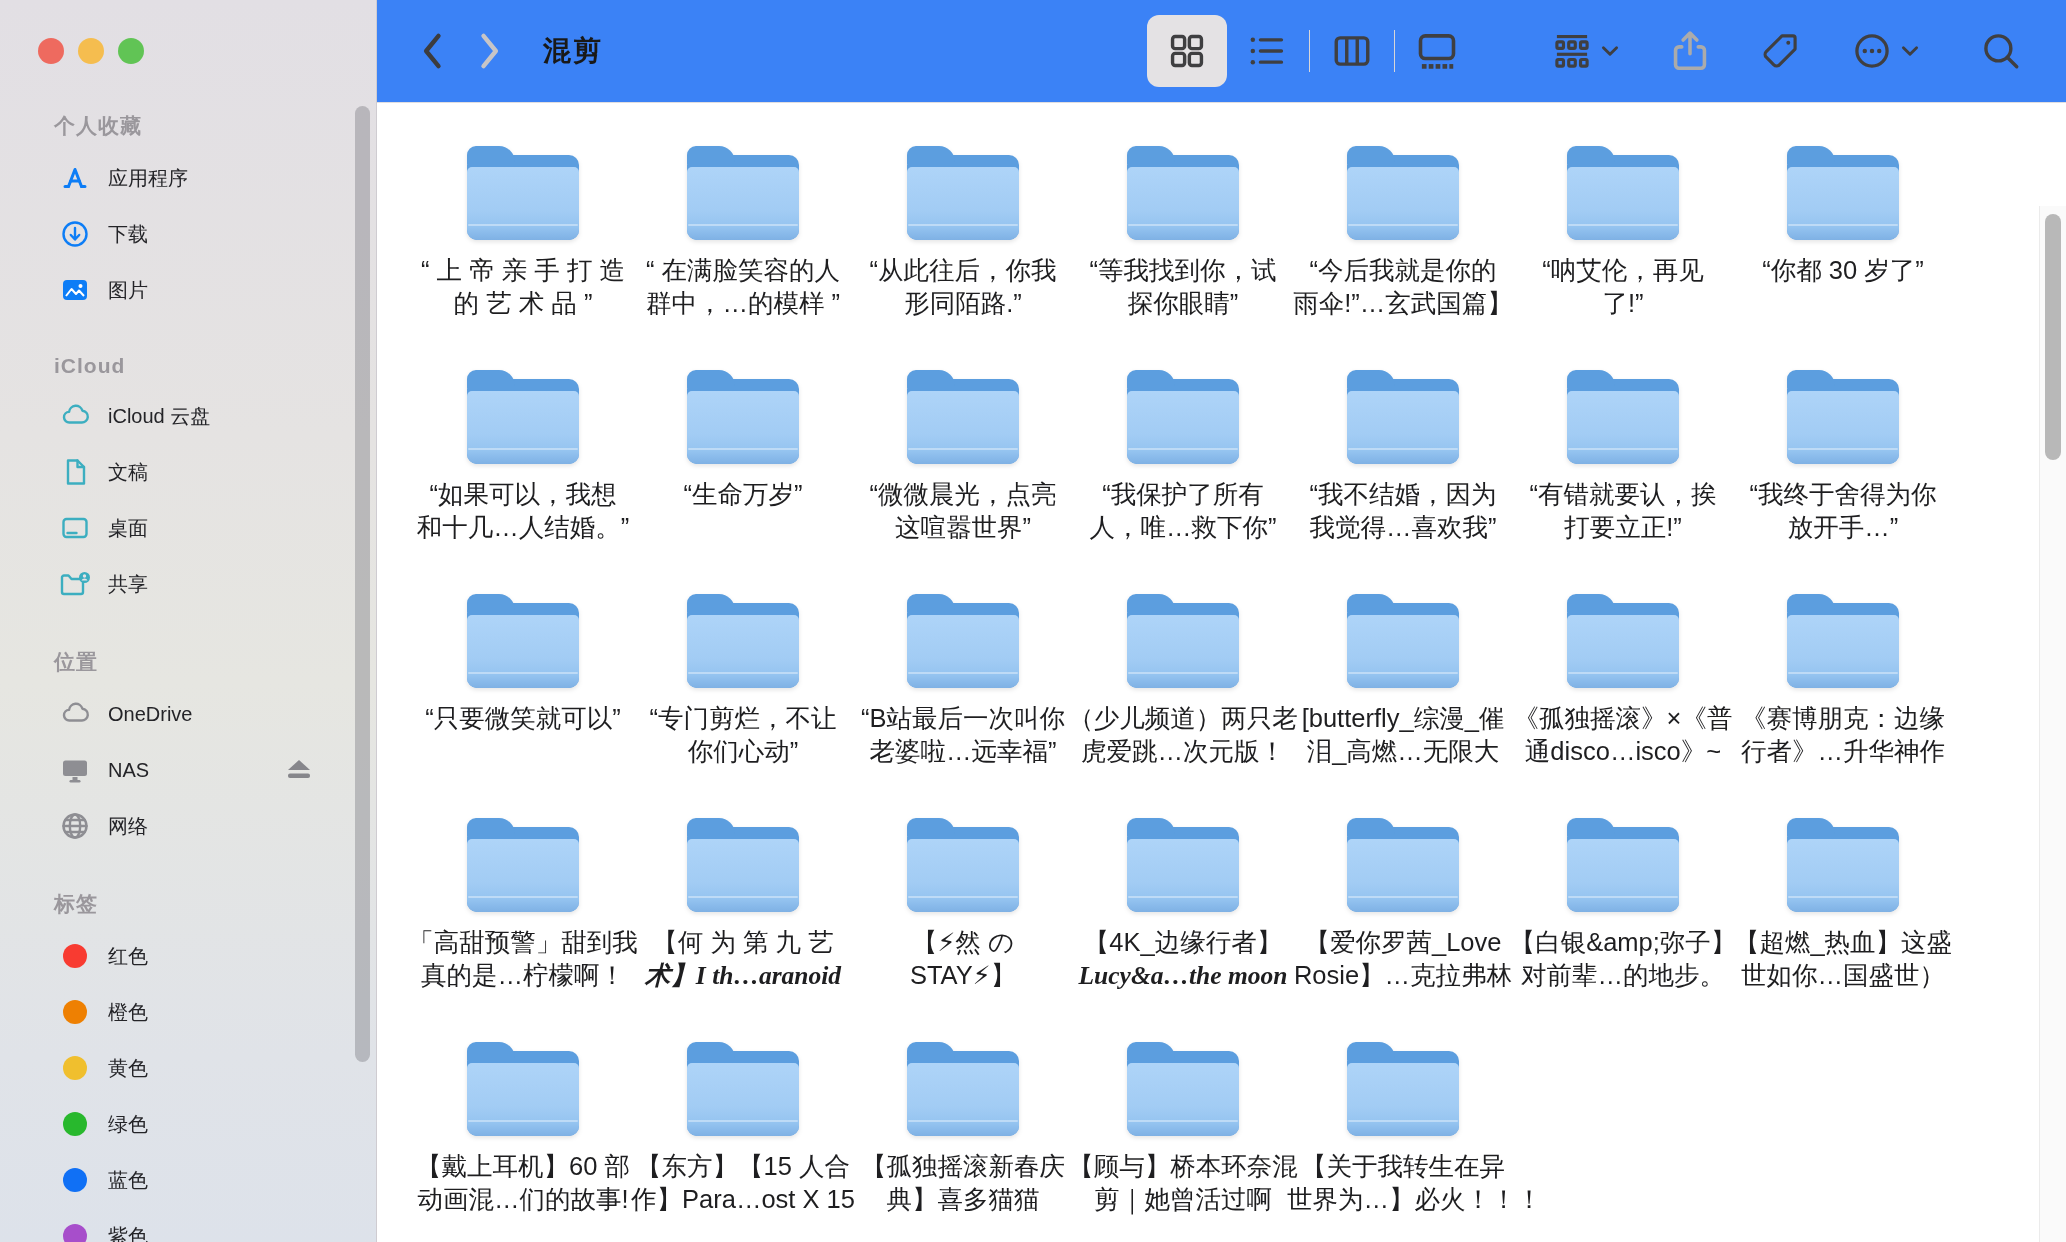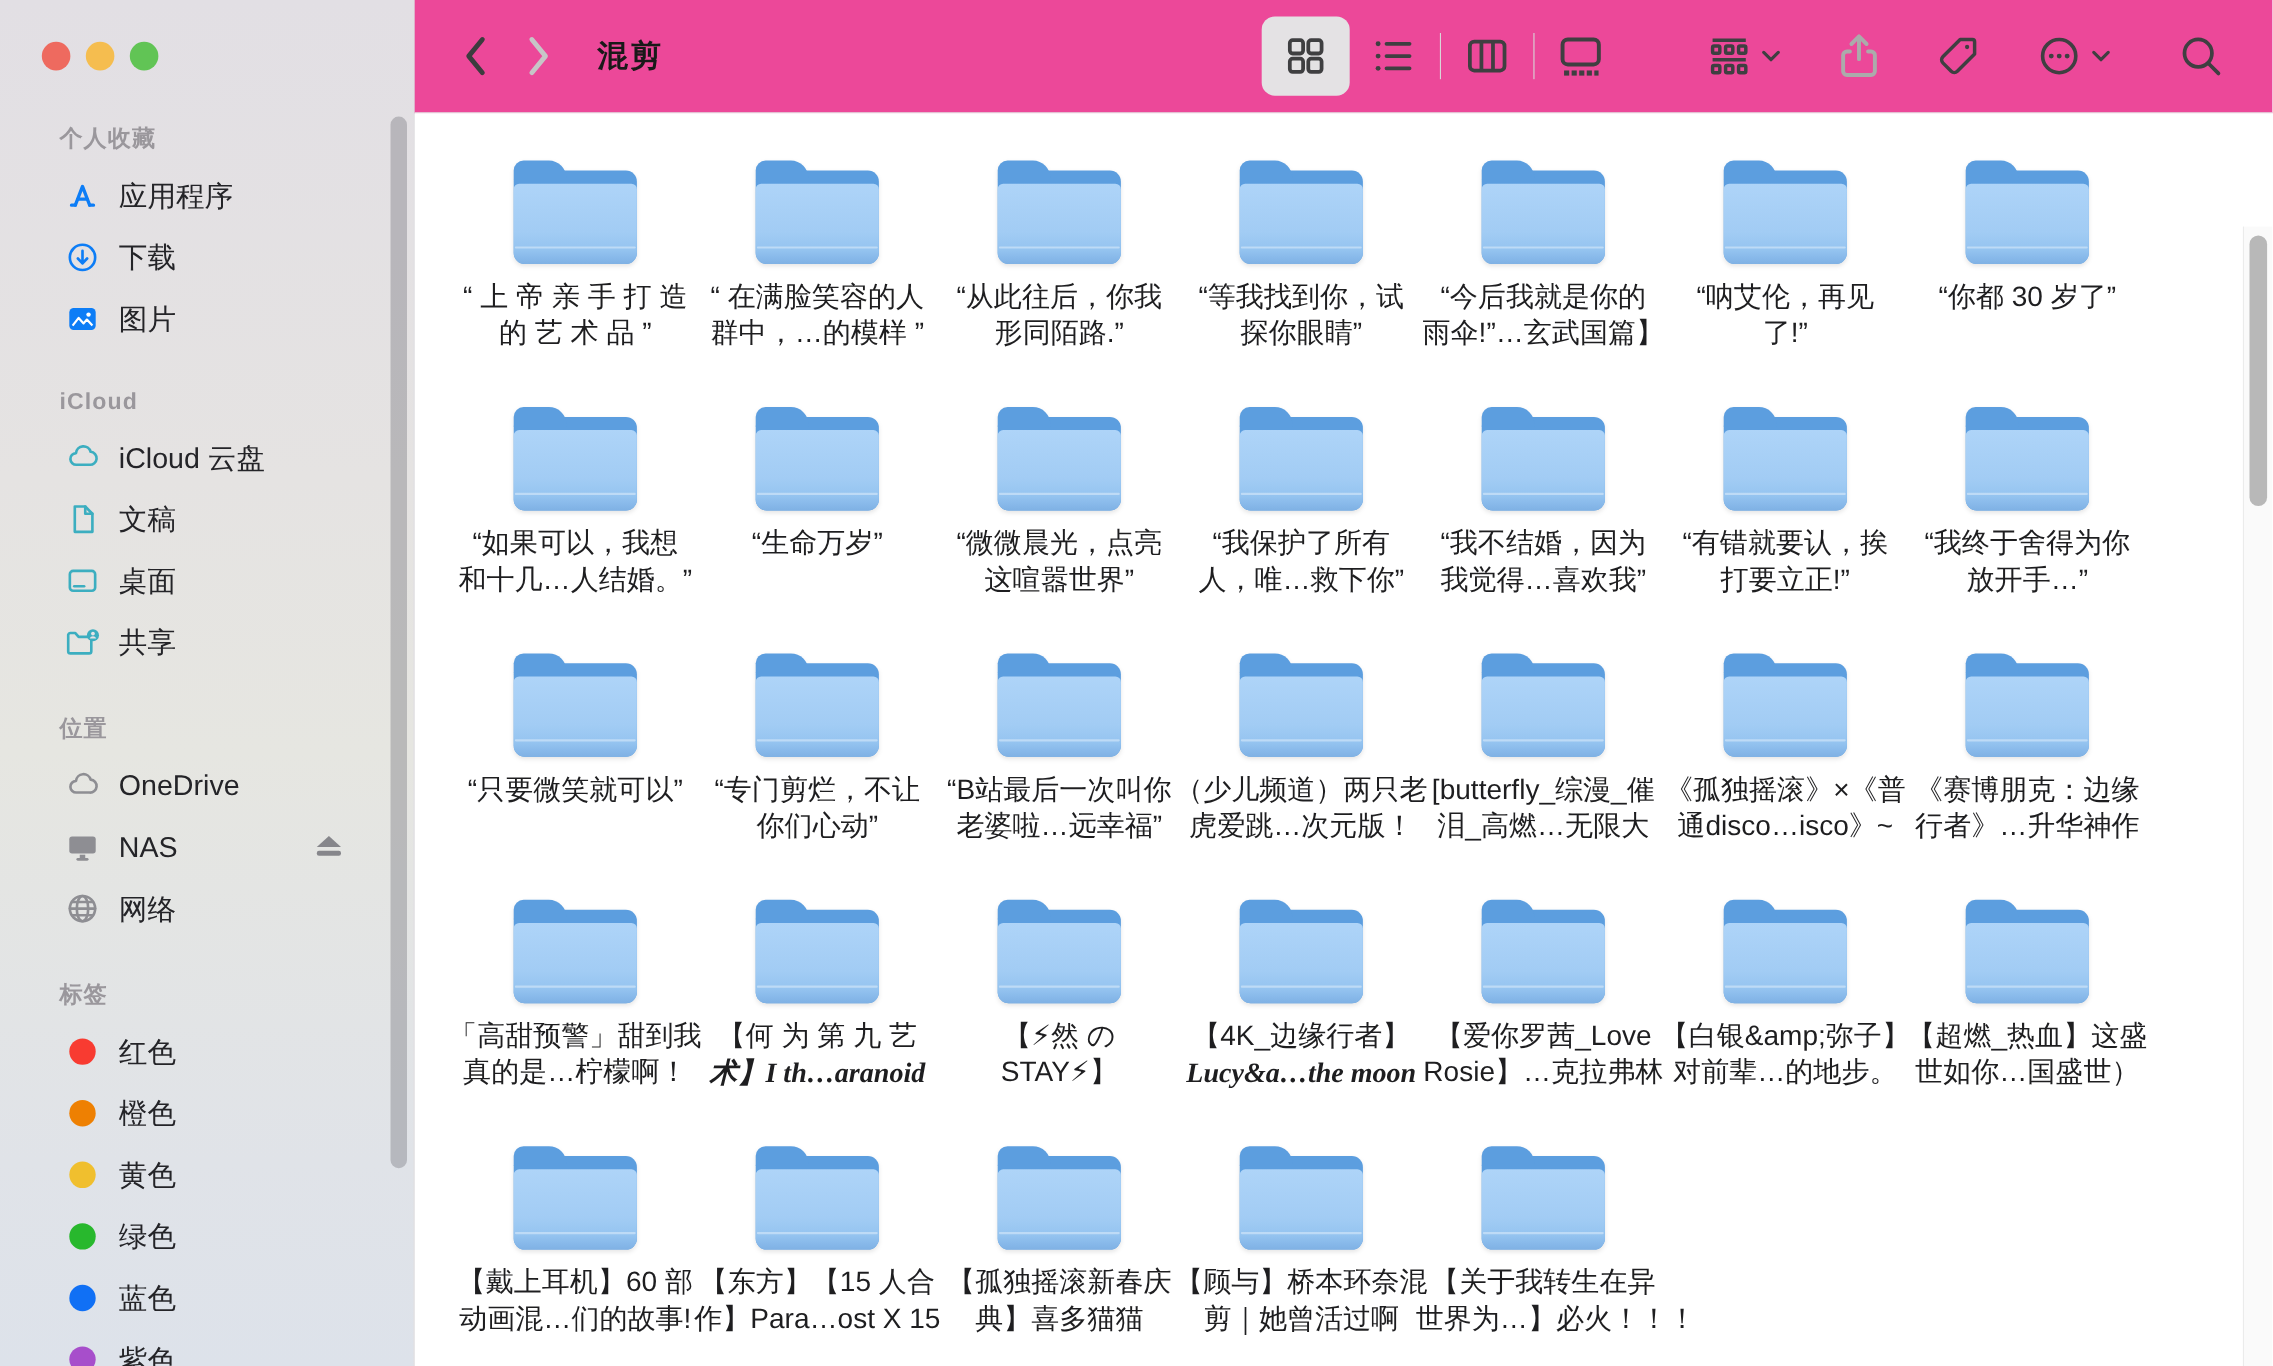--- a/index.html
+++ b/index.html
@@ -16,33 +16,33 @@
     border-right:1px solid #cfccd1;
   }
   .traffic { position:absolute; top:38px; left:38px; display:flex; gap:14px; }
   .traffic span { width:26px; height:26px; border-radius:50%; display:block; }
 
   .side-scroll { position:absolute; top:106px; left:0; right:0; bottom:0; padding:0 0 0 52px; }
   .section { margin-bottom:30px; }
   .section-title { font-size:21px; font-weight:bold; color:#9a979c; padding:6px 0 10px 2px; letter-spacing:1px; }
   .side-item { display:flex; align-items:center; height:56px; padding-left:6px; position:relative; }
   .side-item .ic { width:34px; height:34px; display:flex; align-items:center; justify-content:center; margin-right:16px; flex:0 0 34px; }
-  .side-item .lbl { font-size:26px; color:#242428; white-space:nowrap; }
+  .side-item .lbl { font-size:20px; color:#242428; white-space:nowrap; }
   .side-item .eject { position:absolute; right:62px; top:50%; transform:translateY(-50%); }
   .tag-dot { width:24px; height:24px; border-radius:50%; display:block; margin:0 auto; }
 
   .sidebar-thumb { position:absolute; top:106px; right:6px; width:15px; height:956px;
     border-radius:8px; background:rgba(125,125,130,.42); }
 
   
   .main { position:relative; flex:1; height:100%; display:flex; flex-direction:column; }
 
   
   .toolbar {
-    height:103px; flex:0 0 103px; background:#ec4899; border-bottom:1px solid #e0dee0;
+    height:103px; flex:0 0 103px; background:#3b82f6; border-bottom:1px solid #e0dee0;
     display:flex; align-items:center; position:relative;
   }
   .nav-btn { width:56px; height:60px; display:flex; align-items:center; justify-content:center; }
   .nav-back { margin-left:28px; }
   .win-title { font-size:28px; font-weight:bold; color:#191919; margin-left:26px; letter-spacing:2px; }
 
   .view-group { position:absolute; left:770px; display:flex; align-items:center; }
   .tb-btn { width:80px; height:72px; display:flex; align-items:center; justify-content:center; border-radius:12px; }
   .tb-btn.selected { background:#e4e2e4; }
   .v-divider { width:1px; height:42px; background:#d8d6d8; margin:0 2px; }

